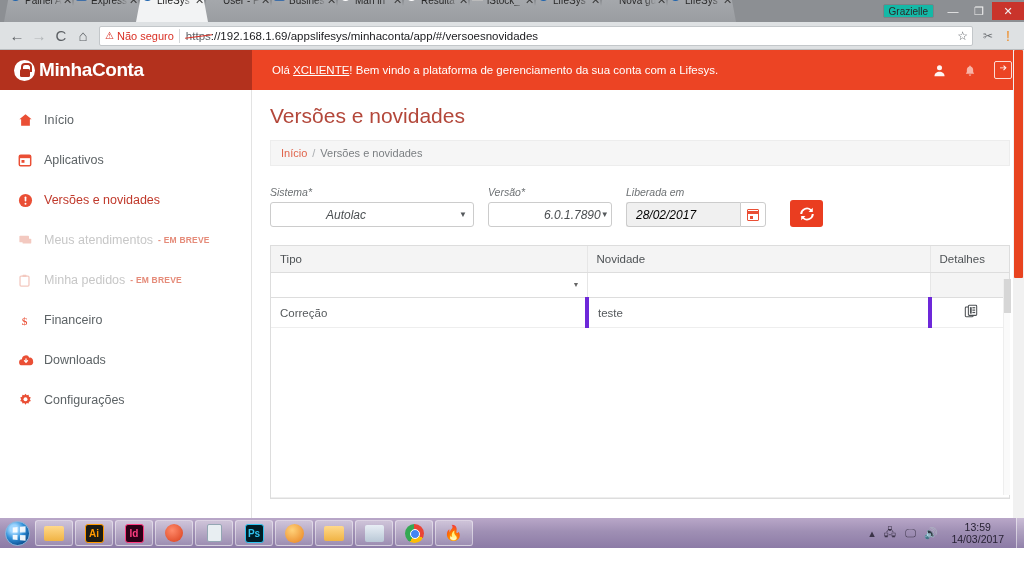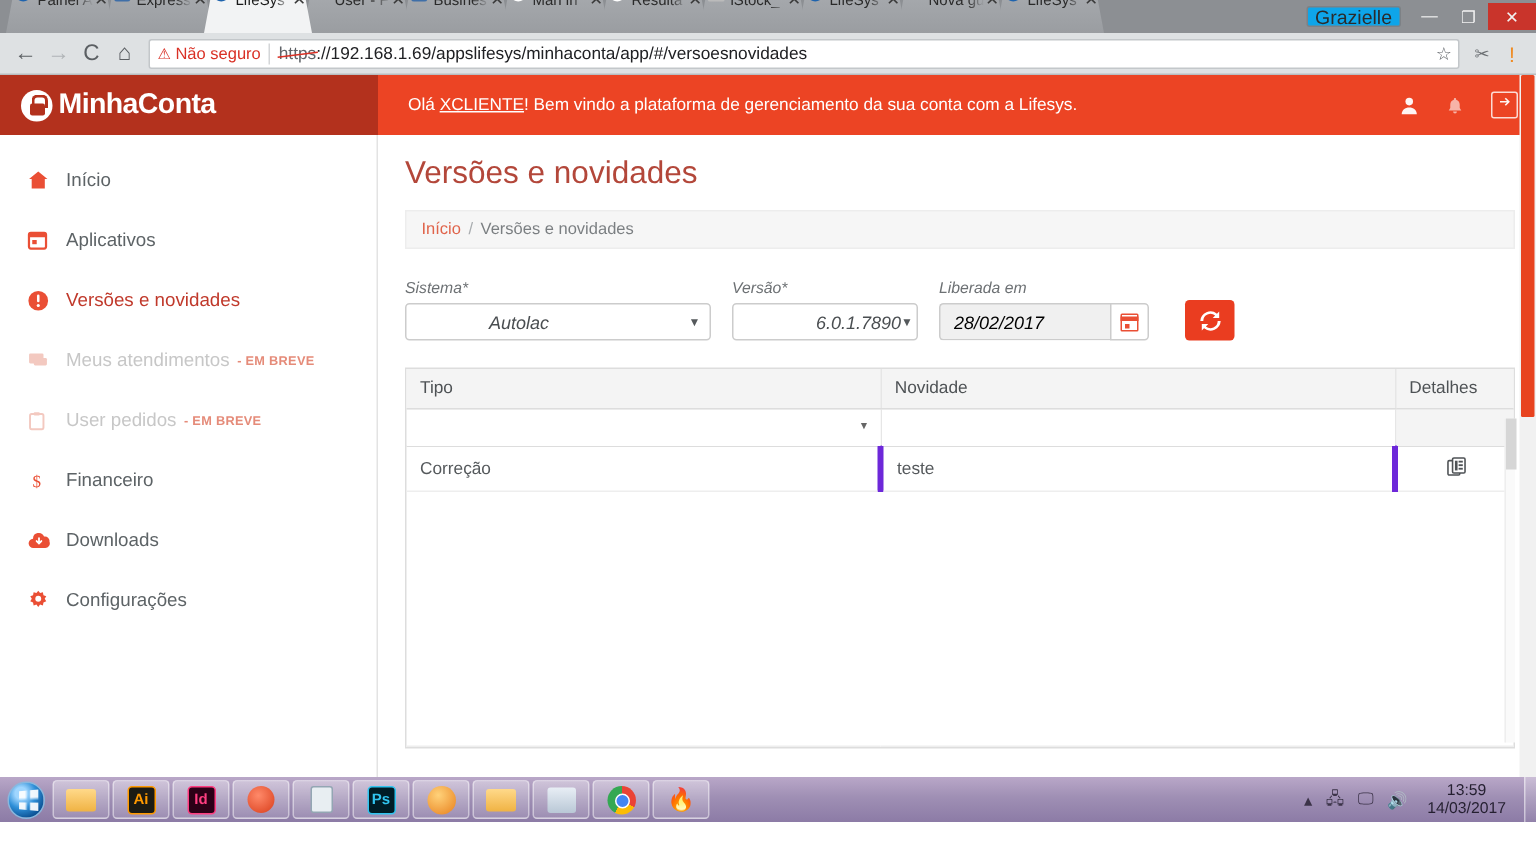--- a/index.html
+++ b/index.html
@@ -49,21 +49,21 @@
     -webkit-mask-image: linear-gradient(90deg,#000 70%,transparent);
             mask-image: linear-gradient(90deg,#000 70%,transparent);
   }
   .tab .x { flex:0 0 11px; font-size: 11px; color:#3a3a3a; line-height:21px; text-align:center; }
 
   .wincontrols {
     position: absolute; right: 0; top: 0; height: 22px;
     display: flex; align-items: center;
   }
   .userchip {
-    font-size: 13px; color: #2b2b2b; background: #0ea5e9;
+    font-size: 10px; color: #2b2b2b; background: #14b8a6;
     border: 1px solid #7d8185; border-radius: 2px;
     padding: 0 5px; height: 14px; line-height: 13px; margin-right: 6px; margin-left: 47px;
   }
   .wbtn { width: 26px; height: 18px; color: #f2f2f2; font-size: 11px;
           display:flex; align-items:center; justify-content:center; }
   .wbtn.close { background: #c9342b; width: 32px; }
 
   .toolbar {
     height: 28px; background: #dee1e3; display: flex; align-items: center;
     padding: 0 6px; border-bottom: 1px solid #b9bdc0;
@@ -454,21 +454,21 @@
           <span>Meus atendimentos</span>
           <span class="soon-tag">- EM BREVE</span>
         </div>
         <div class="navitem soon">
           <span class="ic">
             <svg width="13" height="15" viewBox="0 0 16 16">
                 <rect x="2.5" y="2.5" width="11" height="12.4" rx="1.3" fill="none" stroke="#f3c9c0" stroke-width="1.6"></rect>
                 <rect x="5.5" y="1" width="5" height="2.6" rx=".8" fill="#f3c9c0"></rect>
               </svg>
           </span>
-          <span>User pedidos</span>
+          <span>Minha pedidos</span>
           <span class="soon-tag">- EM BREVE</span>
         </div>
         <div class="navitem">
           <span class="ic">
             <svg width="13" height="15" viewBox="0 0 16 16">
                 <text x="8" y="13" text-anchor="middle" font-size="14" font-family="Liberation Serif, serif" fill="#ea4f35">$</text>
               </svg>
           </span>
           <span>Financeiro</span>
         </div>

